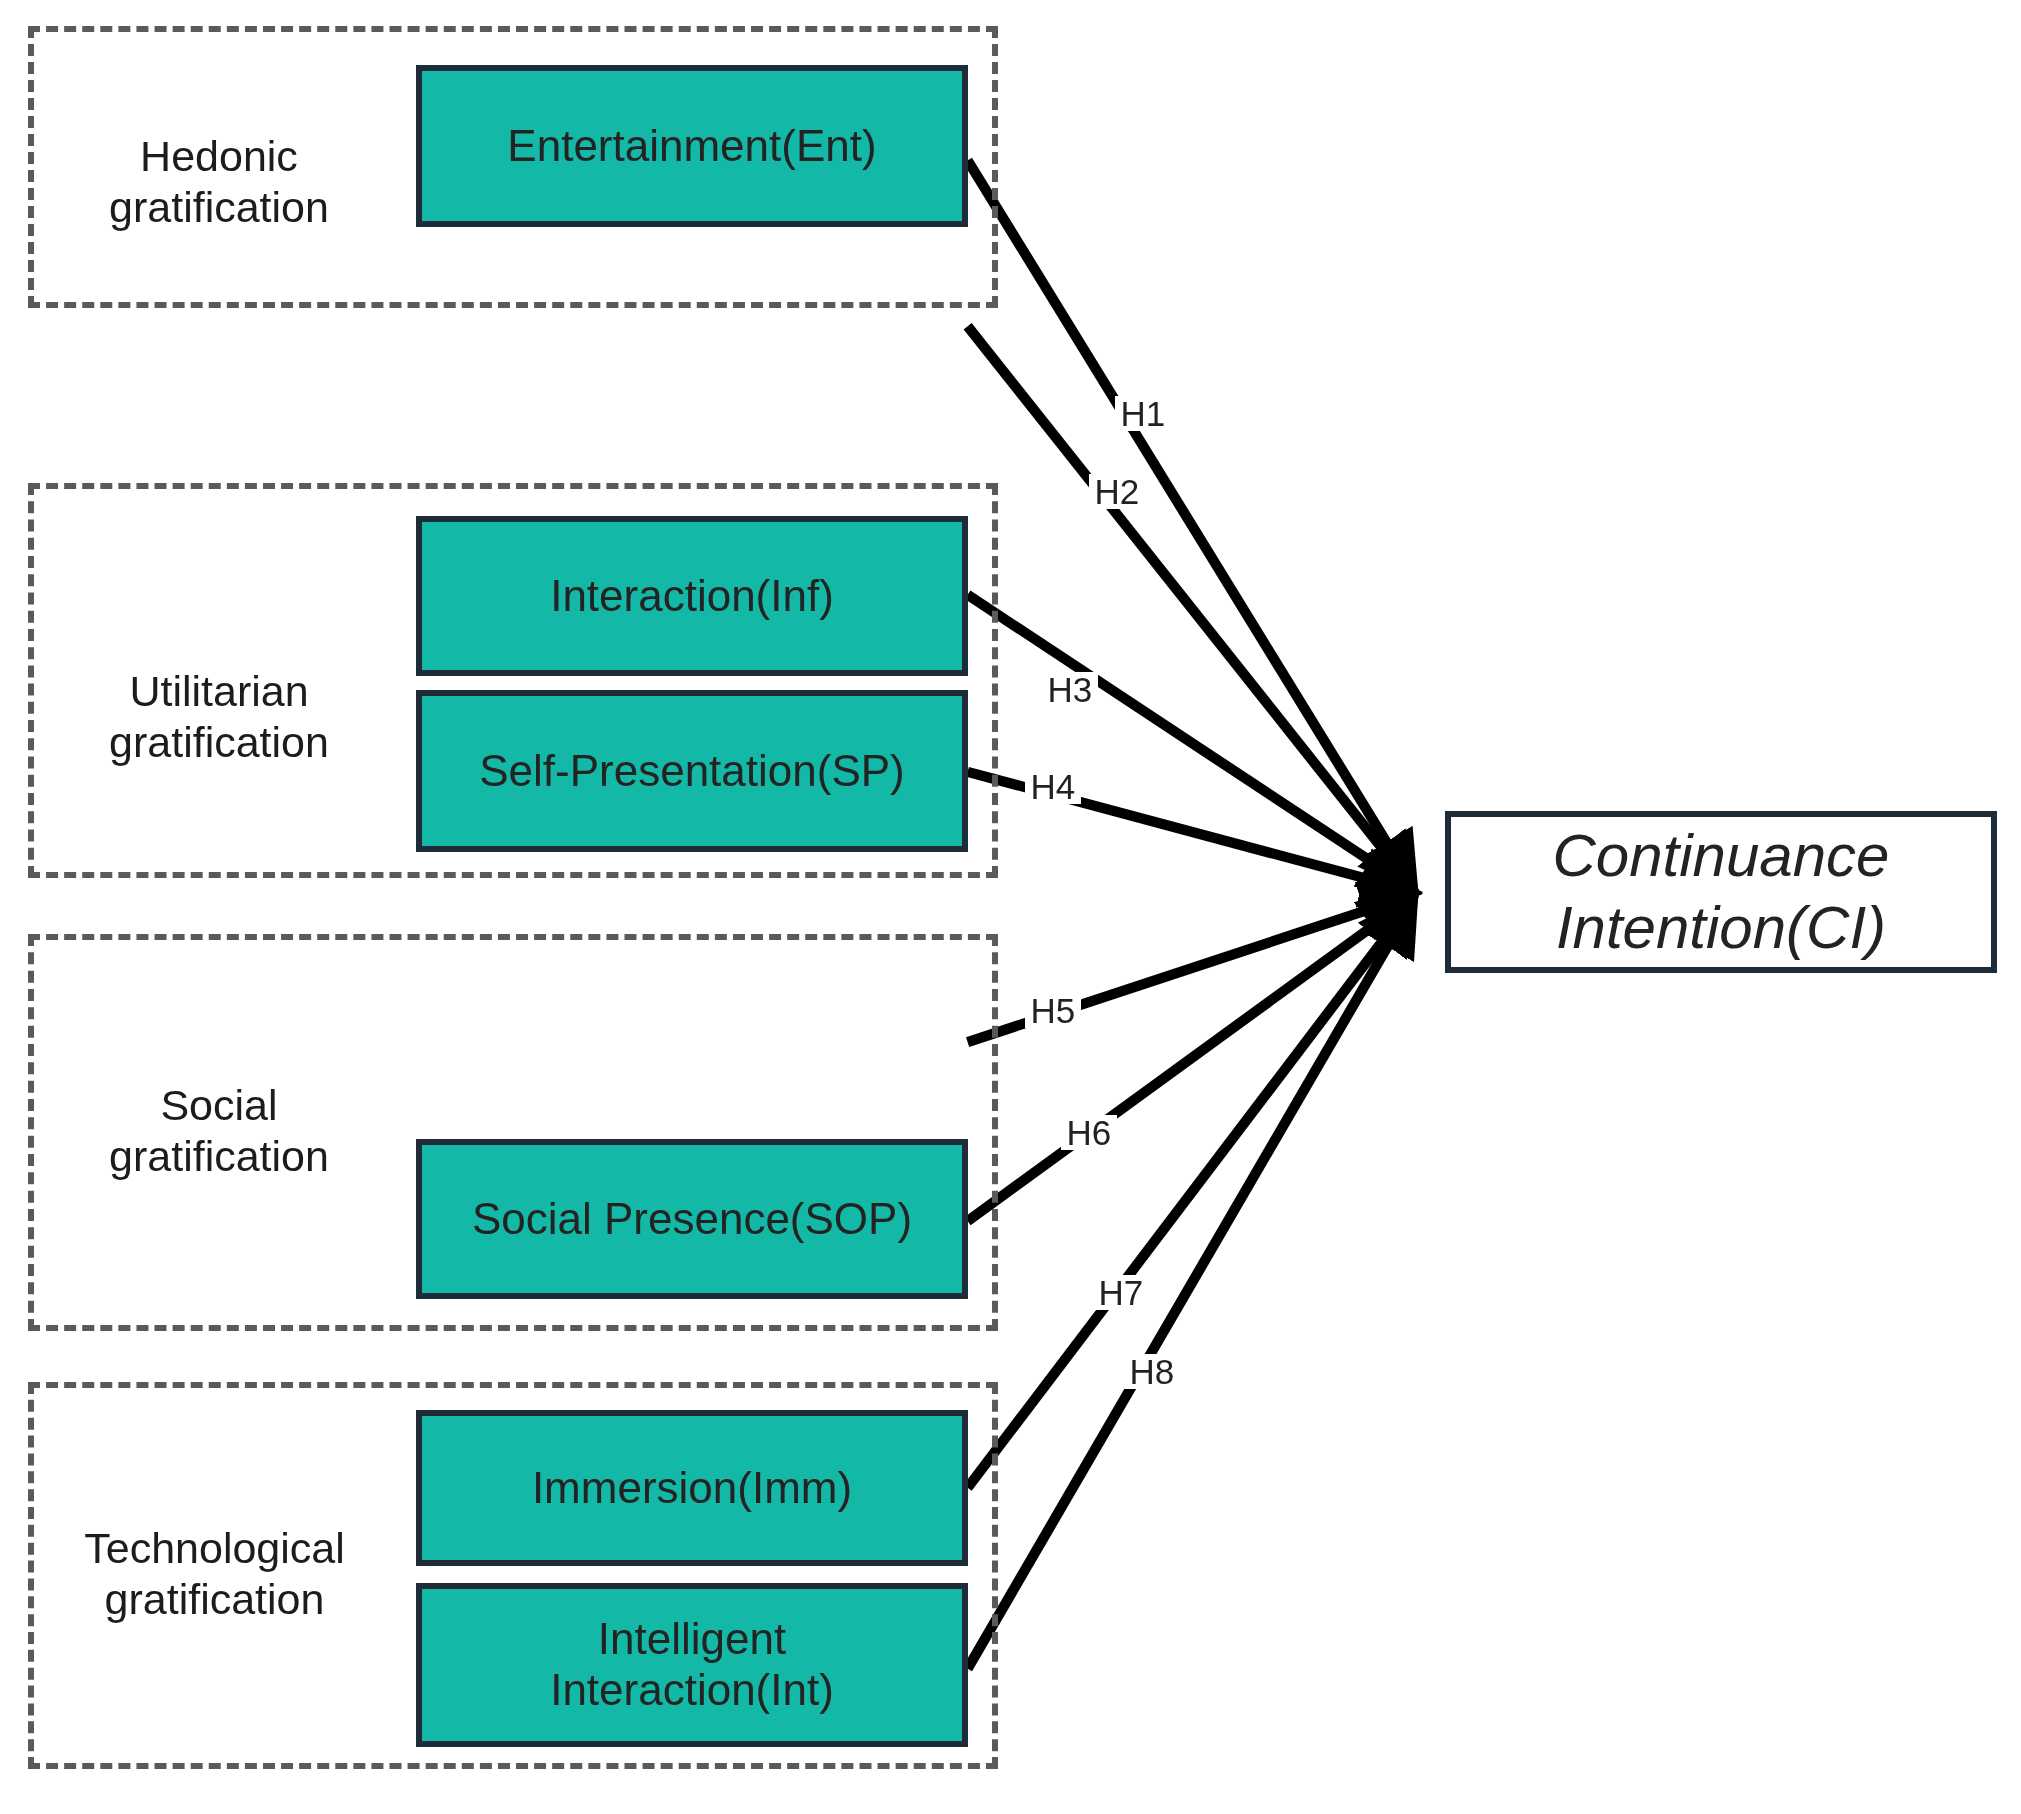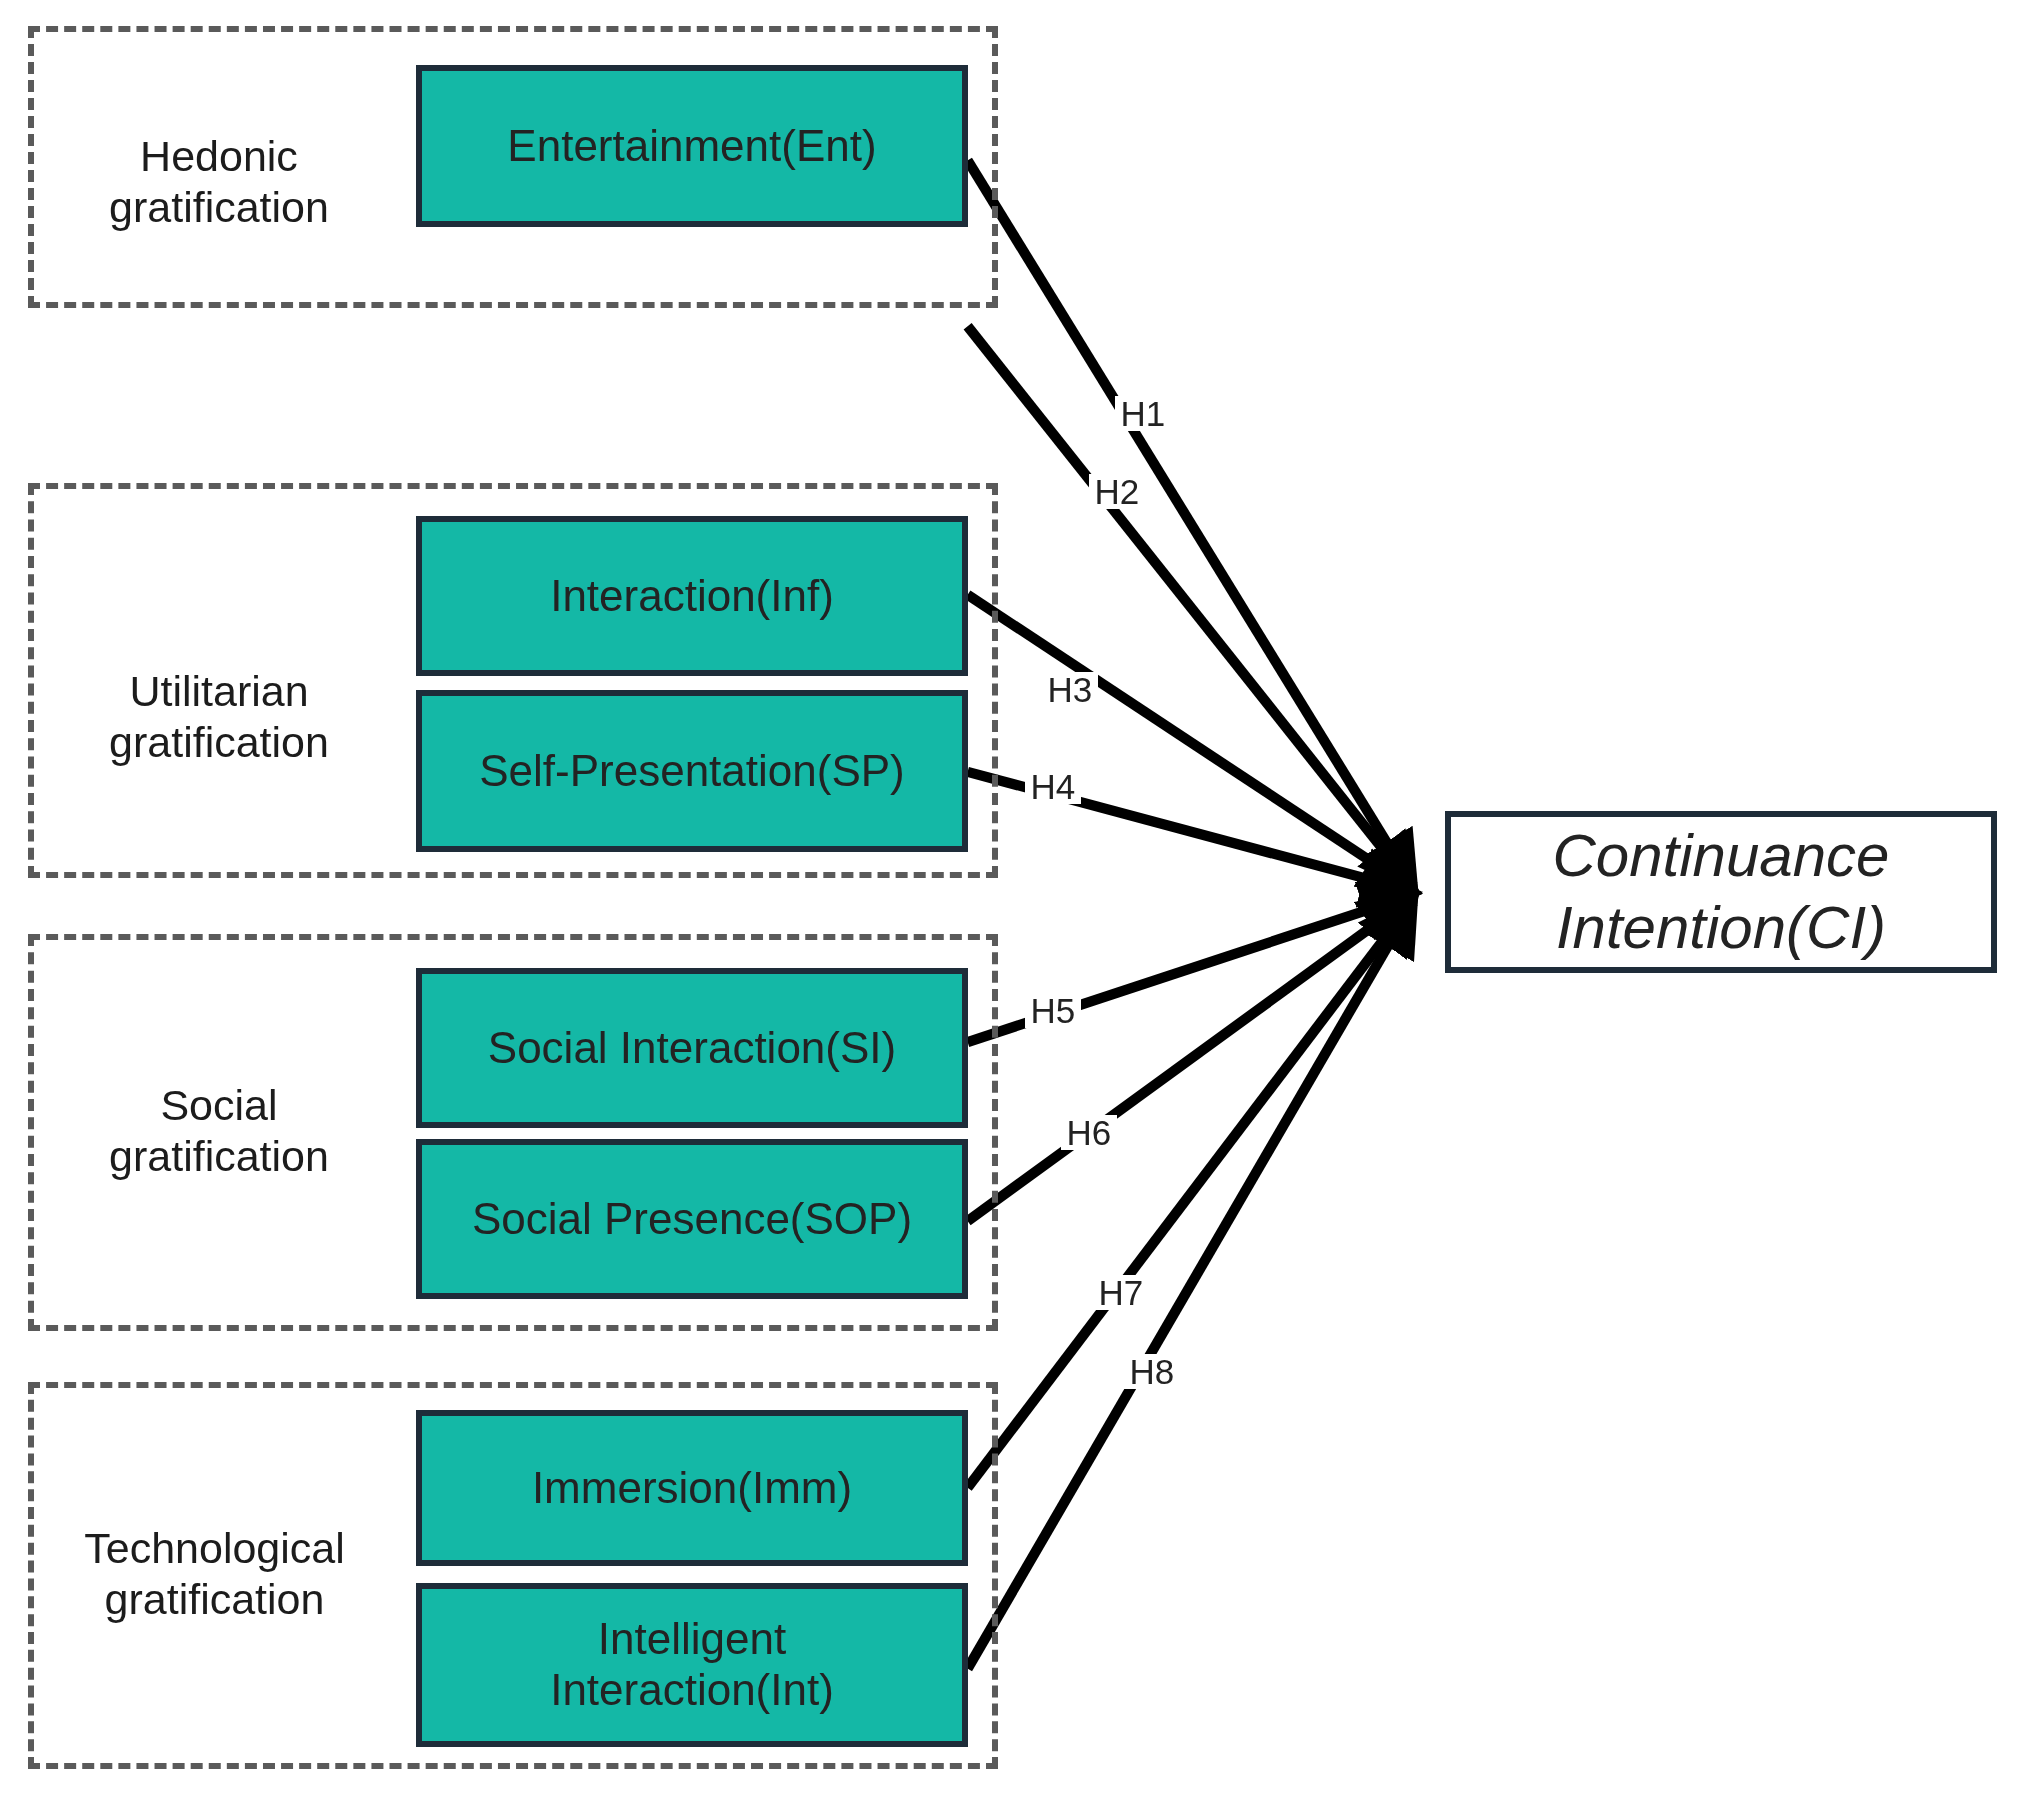--- a/index.html
+++ b/index.html
@@ -145,23 +145,20 @@
   </div>
 
   <div class="node-box" style="left:416px; top:690px; width:552px; height:162px;">
     <span class="node-label">Self-Presentation(SP)</span>
   </div>
 
   <div class="group-box" style="left:28px; top:934px; width:970px; height:397px;"></div>
   <div class="group-label" style="left:56px; top:1080px; width:326px;">Social
 gratification</div>
 
-  <div class="node-box" style="left:416px; top:968px; width:552px; height:160px;">
-    <span class="node-label">Social Interaction(SI)</span>
-  </div>
 
   <div class="node-box" style="left:416px; top:1139px; width:552px; height:160px;">
     <span class="node-label">Social Presence(SOP)</span>
   </div>
 
   <div class="group-box" style="left:28px; top:1382px; width:970px; height:387px;"></div>
   <div class="group-label" style="left:28px; top:1523px; width:373px;">Technological
 gratification</div>
 
   <div class="node-box" style="left:416px; top:1410px; width:552px; height:156px;">

